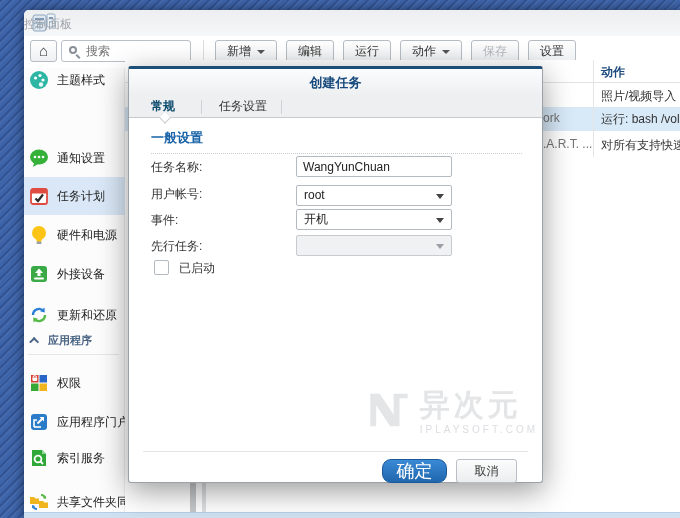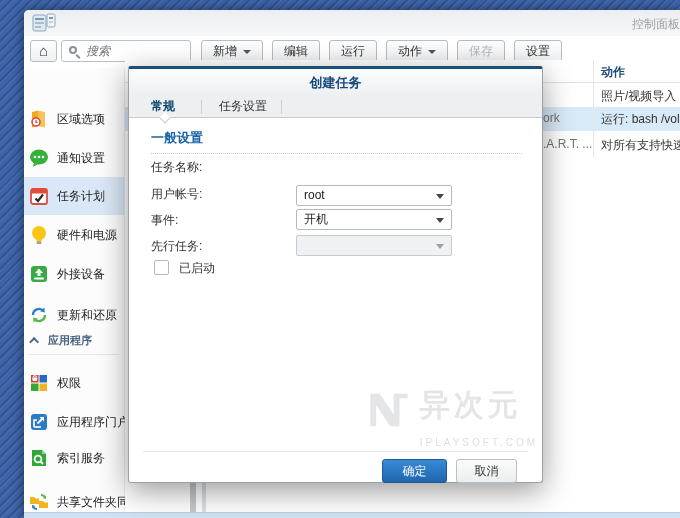--- a/index.html
+++ b/index.html
@@ -7,35 +7,35 @@
   body { font-family:"Liberation Sans","DejaVu Sans",sans-serif; font-size:12px; color:#333; }
   #stage { position:relative; width:680px; height:518px;
     background:#3d63a8;
     background-image:repeating-linear-gradient(135deg, rgba(20,40,90,.25) 0 2px, rgba(255,255,255,.04) 2px 4px, transparent 4px 7px); }
 
   
   .window { position:absolute; left:24px; top:10px; right:0; bottom:0;
     background:#fff; border-top-left-radius:5px; box-shadow:0 0 12px rgba(0,0,0,.45); }
   .titlebar { position:absolute; left:0; top:0; right:0; height:26px;
     background:linear-gradient(#eceef0,#f6f7f8); border-top-left-radius:5px; }
-  .win-title { position:absolute; left:0; right:0; top:6px; text-align:right; color:#9aa1a8; font-size:12px; }
+  .win-title { position:absolute; left:0; right:0; top:6px; text-align:left; color:#9aa1a8; font-size:12px; }
   .win-icon { position:absolute; left:8px; top:3px; width:24px; height:20px; }
 
   .toolbar { position:absolute; left:0; top:26px; right:0; height:32px; background:#fff; }
   .home-btn { position:absolute; left:6px; top:4px; width:27px; height:22px; border:1px solid #b6bcc3;
     border-radius:3px; background:linear-gradient(#fefefe,#eef0f2); text-align:center; line-height:20px;
     font-size:15px; color:#333; }
   .search-box { position:absolute; left:37px; top:4px; width:130px; height:22px; border:1px solid #b9c0c7;
     border-radius:3px; background:#fff; }
   .search-box input { position:absolute; left:24px; top:1px; width:100px; height:18px; border:0; outline:0;
-    font-size:12px; color:#333; font-family:inherit;font-style:italic; }
+    font-size:12px; color:#333; font-family:inherit; }
   .mag { position:absolute; left:7px; top:5px; width:8px; height:8px; border:2px solid #8a9097; border-radius:50%; }
   .mag:after { content:""; position:absolute; left:6px; top:6px; width:2px; height:5px; background:#8a9097; transform:rotate(-45deg); }
   .tb-sep { position:absolute; left:179px; top:4px; width:1px; height:22px; background:#dcdfe2; }
-  .btn-row { position:absolute; left:177px; top:4px; display:flex;justify-content:flex-end; }
+  .btn-row { position:absolute; left:191px; top:4px; display:flex;justify-content:flex-end; }
   .tb-btn { display:inline-flex; align-items:center; height:23px; padding:0 11px; border:1px solid #b6bcc3;
     border-radius:3px; background:linear-gradient(#fefefe,#edeff1); font-size:12px; color:#333; margin-right:9px; }
   .tb-btn.disabled { color:#b3b7bc; }
   .caret { margin-left:6px; width:0; height:0; border:4px solid transparent; border-top:4px solid #555; transform:translateY(2px); }
 
   
   .sidebar { position:absolute; left:0; top:58px; width:101px; bottom:6px; background:#fcfcfd; border-right:1px solid #ececec; }
   .side-item { position:absolute; left:0; width:104px; height:38px; display:flex; align-items:center;
     padding-left:5px; font-size:12px; color:#222; white-space:nowrap; cursor:default; }
   .side-item.selected { background:#d9e7f6; }
@@ -80,25 +80,25 @@
   .f-select { position:absolute; left:167px; width:156px; height:21px; border:1px solid #b3bac1; border-radius:2px;
     background:#fff; line-height:19px; padding-left:7px; color:#222; }
   .f-select .arr { position:absolute; right:7px; top:8px; width:0; height:0; border:4px solid transparent; border-top:5px solid #444; }
   .f-select.dis { background:#eff1f3; border-color:#c6cbd0; }
   .f-select.dis .arr { border-top-color:#9aa0a6; }
   .chk { position:absolute; left:25px; width:15px; height:15px; border:1px solid #b3bac1; border-radius:2px; background:#fff; }
   .chk-lbl { position:absolute; left:50px; height:16px; line-height:16px; color:#333; }
 
   .wm { position:absolute; right:4px; top:320px; display:flex; align-items:flex-start; }
   .wm-brand { font-size:30px; font-weight:bold; color:#e4e5e7; letter-spacing:4px; line-height:32px; }
-  .wm-domain { font-size:10px; color:#dcdde0; letter-spacing:3px; margin-top:16px; text-align:right; }
+  .wm-domain { font-size:10px; color:#dcdde0; letter-spacing:3px; margin-top:3px; text-align:right; }
   .dlg-footline { position:absolute; left:14px; right:14px; top:382px; height:1px; background:#e3e4e6; }
   .dlg-btns { position:absolute; right:25px; top:390px; display:flex; }
-  .btn-primary { width:65px; height:24px; border:1px solid #1a5a9c; border-radius:3px; color:#fff;
-    background:linear-gradient(#3a8ad6,#1f66ad); font-size:12px; text-align:center; line-height:22px; margin-left:9px; }
+  .btn-primary { width:65px; height:24px; border:1px solid #1a5a9c; border-radius:9px; color:#fff;
+    background:linear-gradient(#3a8ad6,#1f66ad); font-size:18px; text-align:center; line-height:22px; margin-left:9px; }
   .btn-light { width:61px; height:24px; border:1px solid #b9bfc5; border-radius:3px; color:#333;
     background:linear-gradient(#fcfcfc,#ebedef); font-size:12px; text-align:center; line-height:22px; margin-left:9px; }
 </style>
 </head>
 <body>
 
 <div id="stage">
   <div class="window">
 
     <div class="titlebar">
@@ -139,28 +139,29 @@
         <div class="tb-btn disabled">
             <span>保存</span>
           </div>
         <div class="tb-btn">
             <span>设置</span>
           </div>
       </div>
     </div>
 
     <div class="sidebar">
-      <div class="side-item" style="top:32px">
-        <svg class="sicon" viewBox="0 0 20 20">
-            <path d="M3 3 L9 1.5 L9 17 L3 18.5 Z" fill="#f6a821"></path>
-            <path d="M9 1.5 L16 3 L16 18.5 L9 17 Z" fill="#fbc15c"></path>
-            <circle cx="7" cy="13" r="4" fill="#fff" stroke="#e04b3f" stroke-width="1.6"></circle>
-            <path d="M7 11 L7 13.3 L8.6 13.3" stroke="#e04b3f" stroke-width="1.2" fill="none"></path>
-          </svg>
-        <span class="lbl">区域选项</span>
+      <div class="side-item" style="top:-7px">
+        <svg class="sicon" viewBox="0 0 20 20">
+            <circle cx="10" cy="10" r="9" fill="#2cb6a3"></circle>
+            <circle cx="6.5" cy="8" r="1.6" fill="#fff"></circle>
+            <circle cx="11" cy="5.5" r="1.6" fill="#fff"></circle>
+            <circle cx="14" cy="10" r="1.6" fill="#fff"></circle>
+            <circle cx="12" cy="14.5" r="2.2" fill="#e9f7f5"></circle>
+          </svg>
+        <span class="lbl">主题样式</span>
       </div>
       <div class="side-item" style="top:71px">
         <svg class="sicon" viewBox="0 0 20 20">
             <ellipse cx="10" cy="9" rx="9" ry="7.5" fill="#35b13a"></ellipse>
             <path d="M5 15 L4 19 L9 16 Z" fill="#35b13a"></path>
             <circle cx="6" cy="9" r="1.3" fill="#fff"></circle>
             <circle cx="10" cy="9" r="1.3" fill="#fff"></circle>
             <circle cx="14" cy="9" r="1.3" fill="#fff"></circle>
           </svg>
         <span class="lbl">通知设置</span>
@@ -276,20 +277,21 @@
         <div class="tab active" style="left:8px">常规</div>
         <div class="tab-sep" style="left:72px"></div>
         <div class="tab" style="left:76px">任务设置</div>
         <div class="tab-sep" style="left:152px"></div>
         <div class="notch"></div>
       </div>
 
       <div class="dlg-section">一般设置</div>
 
       <div class="f-label" style="top:88px">任务名称:</div>
+      <input class="f-input" style="top: 87px;" value="WangYunChuan">
 
       <div class="f-label" style="top:115px">用户帐号:</div>
       <div class="f-select" style="top:116px">
         <span>root</span>
         <span class="arr"></span>
       </div>
 
       <div class="f-label" style="top:141px">事件:</div>
       <div class="f-select" style="top:140px">
         <span>开机</span>

